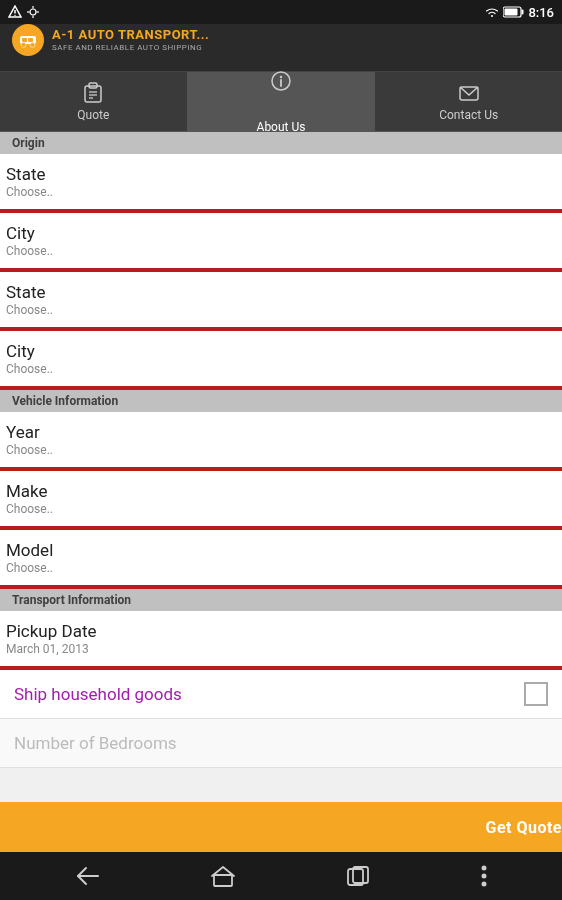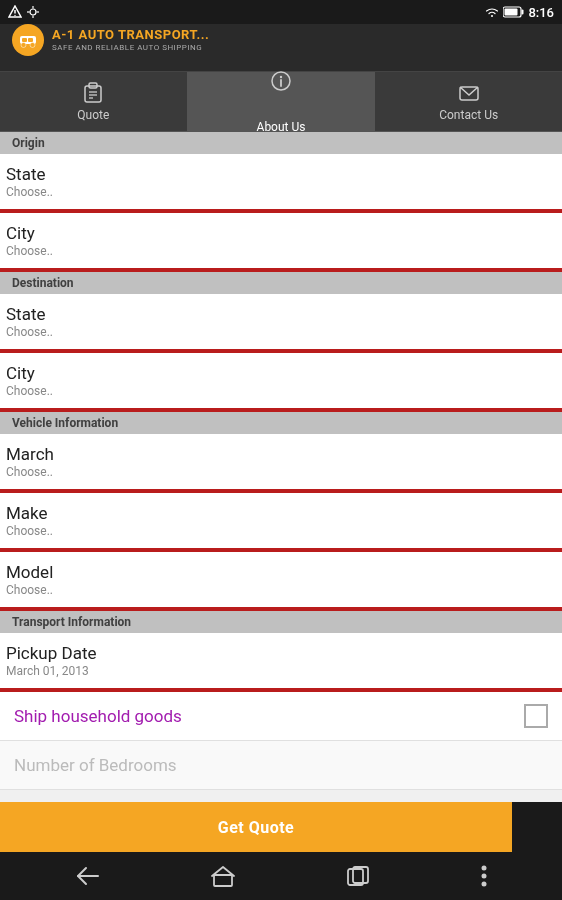--- a/index.html
+++ b/index.html
@@ -148,26 +148,26 @@
       padding: 14px 14px;
       border-bottom: 1px solid #e0e0e0;
     }
     .placeholder-text {
       font-size: 17px;
       color: #bbb;
     }
 
     
     .get-quote-bar {
-      width: 512px;
+      width: 562px;
       height: 50px;
       background: #f5a623;
       display: flex;
       align-items: center;
-      justify-content: center;
+      justify-content: flex-end;
       cursor: pointer;
     }
     .get-quote-label {
       font-size: 16px;
       font-weight: bold;
       color: #fff;
       letter-spacing: 0.5px;
     }
 
     
@@ -284,37 +284,34 @@
   </div>
   <div class="field-row">
     <div class="field-label">State</div>
     <div class="field-value">Choose..</div>
   </div>
   <div class="field-row">
     <div class="field-label">City</div>
     <div class="field-value">Choose..</div>
   </div>
 
-  <div class="section-header">
-    <span>Destination</span>
-  </div>
   <div class="field-row">
     <div class="field-label">State</div>
     <div class="field-value">Choose..</div>
   </div>
   <div class="field-row">
     <div class="field-label">City</div>
     <div class="field-value">Choose..</div>
   </div>
 
   <div class="section-header">
     <span>Vehicle Information</span>
   </div>
   <div class="field-row">
-    <div class="field-label">March</div>
+    <div class="field-label">Year</div>
     <div class="field-value">Choose..</div>
   </div>
   <div class="field-row">
     <div class="field-label">Make</div>
     <div class="field-value">Choose..</div>
   </div>
   <div class="field-row">
     <div class="field-label">Model</div>
     <div class="field-value">Choose..</div>
   </div>

